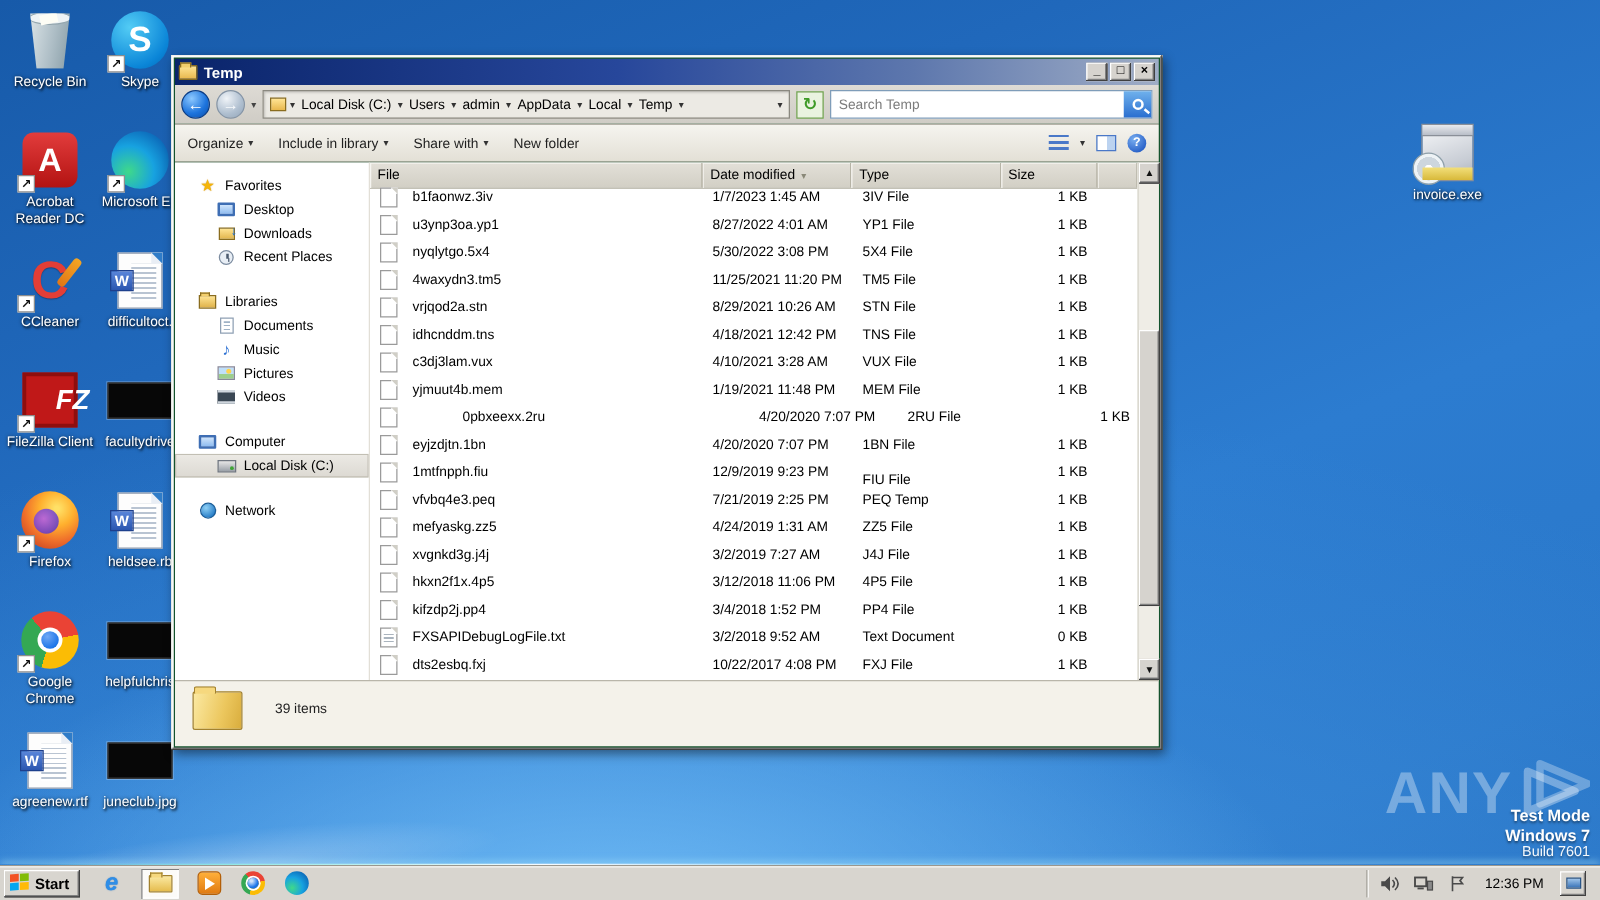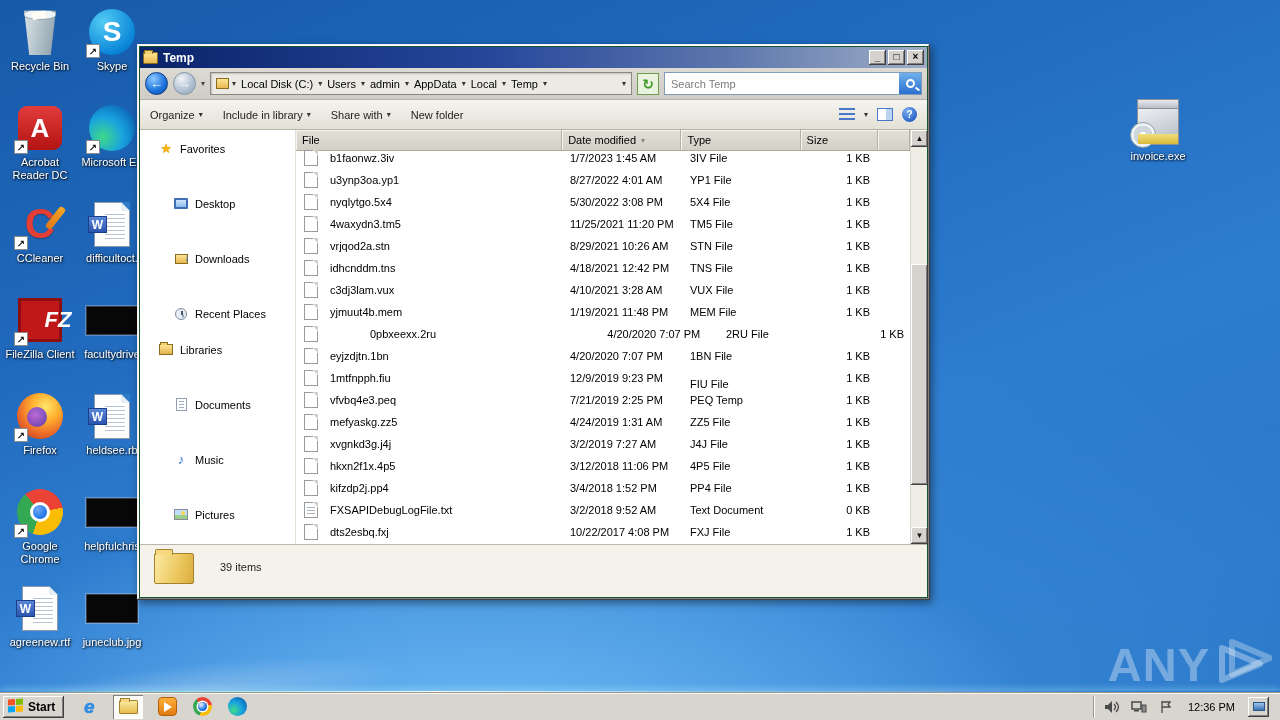--- a/index.html
+++ b/index.html
@@ -112,21 +112,21 @@
   .cmdright { margin-left:auto; display:flex; align-items:center; gap:9px; }
   .viewsicon { width:16px; height:13px; background:repeating-linear-gradient(#4a78c8 0 2px, transparent 2px 5px); cursor:pointer; }
   .previcon { width:16px; height:13px; border:1px solid #4a78c8; background:linear-gradient(90deg,#fff 55%,#bcd3f0 55%); cursor:pointer; }
   .helpicon { width:15px; height:15px; border-radius:50%; background:radial-gradient(circle at 35% 30%, #79aef0, #2a62c8 75%);
     color:#fff; font-size:10px; font-weight:bold; display:flex; align-items:center; justify-content:center; cursor:pointer; }
 
   .content { position:absolute; left:3px; right:3px; top:86px; bottom:56px; background:#fff; display:flex; }
   .sidebar { width:156px; flex:none; padding-top:9px; overflow:hidden; border-right:1px solid #e2dfd7; }
   .sgroup { margin-bottom:17px; }
   .srow { height:19px; display:flex; align-items:center; gap:6px; padding-left:18px; cursor:pointer; white-space:nowrap; }
-  .srow.child { padding-left:33px;margin-top:36px; }
+  .srow.child { padding-left:33px; }
   .srow.selected { background:linear-gradient(#eceae5,#dcd9d2); box-shadow:inset 0 0 0 1px #c2bfb4; }
   .sic { width:16px; height:14px; flex:none; display:flex; align-items:center; justify-content:center; font-size:13px; }
   .s-star { color:#f5b50a; text-shadow:0 0 1px #b97f08; }
   .s-monitor { width:14px; height:11px; border:2px solid #3e6eb4; background:linear-gradient(#cfe4fb,#8fbcf0); border-radius:1px; }
   .s-downloads { width:13px; height:10px; background:linear-gradient(#ffe493,#e2b64e); border:1px solid #8a6d1f; position:relative; }
   .s-downloads::after { content:"↓"; position:absolute; right:-3px; top:-3px; color:#1a6fd4; font-size:10px; font-weight:bold; }
   .s-recent { width:12px; height:12px; border-radius:50%; border:1px solid #7c8ca0; background:#e8eef5; position:relative; }
   .s-recent::after { content:""; position:absolute; left:5px; top:2px; width:1.5px; height:4px; background:#4a5a6e; box-shadow:1px 3px 0 -0.5px #4a5a6e; }
   .s-folder { width:14px; height:11px; background:linear-gradient(#ffe493,#dfb24a); border:1px solid #8a6d1f; position:relative; }
   .s-folder::before { content:""; position:absolute; left:0; top:-3px; width:6px; height:2px; background:#f3cf6d; border:1px solid #8a6d1f; border-bottom:none; }
@@ -638,20 +638,25 @@
 </div>
 
 <div id="wm">
   <div class="brand">
     <span>ANY</span>
     <svg width="58" height="52" viewBox="0 0 58 52">
       <polygon points="8,10 46,26 8,42" fill="none" stroke="rgba(255,255,255,0.34)" stroke-width="6" stroke-linejoin="round"></polygon>
       <polygon points="18,4 56,20 18,36" fill="none" stroke="rgba(255,255,255,0.30)" stroke-width="6" stroke-linejoin="round"></polygon>
     </svg>
   </div>
+  <div class="wmlines">
+    <div>Test Mode</div>
+    <div>Windows 7</div>
+    <div class="l3">Build 7601</div>
+  </div>
 </div>
 
 <div id="taskbar">
   <div class="startbtn">
     <span class="winflag">
         <span></span>
         <span></span>
         <span></span>
         <span></span>
       </span>

